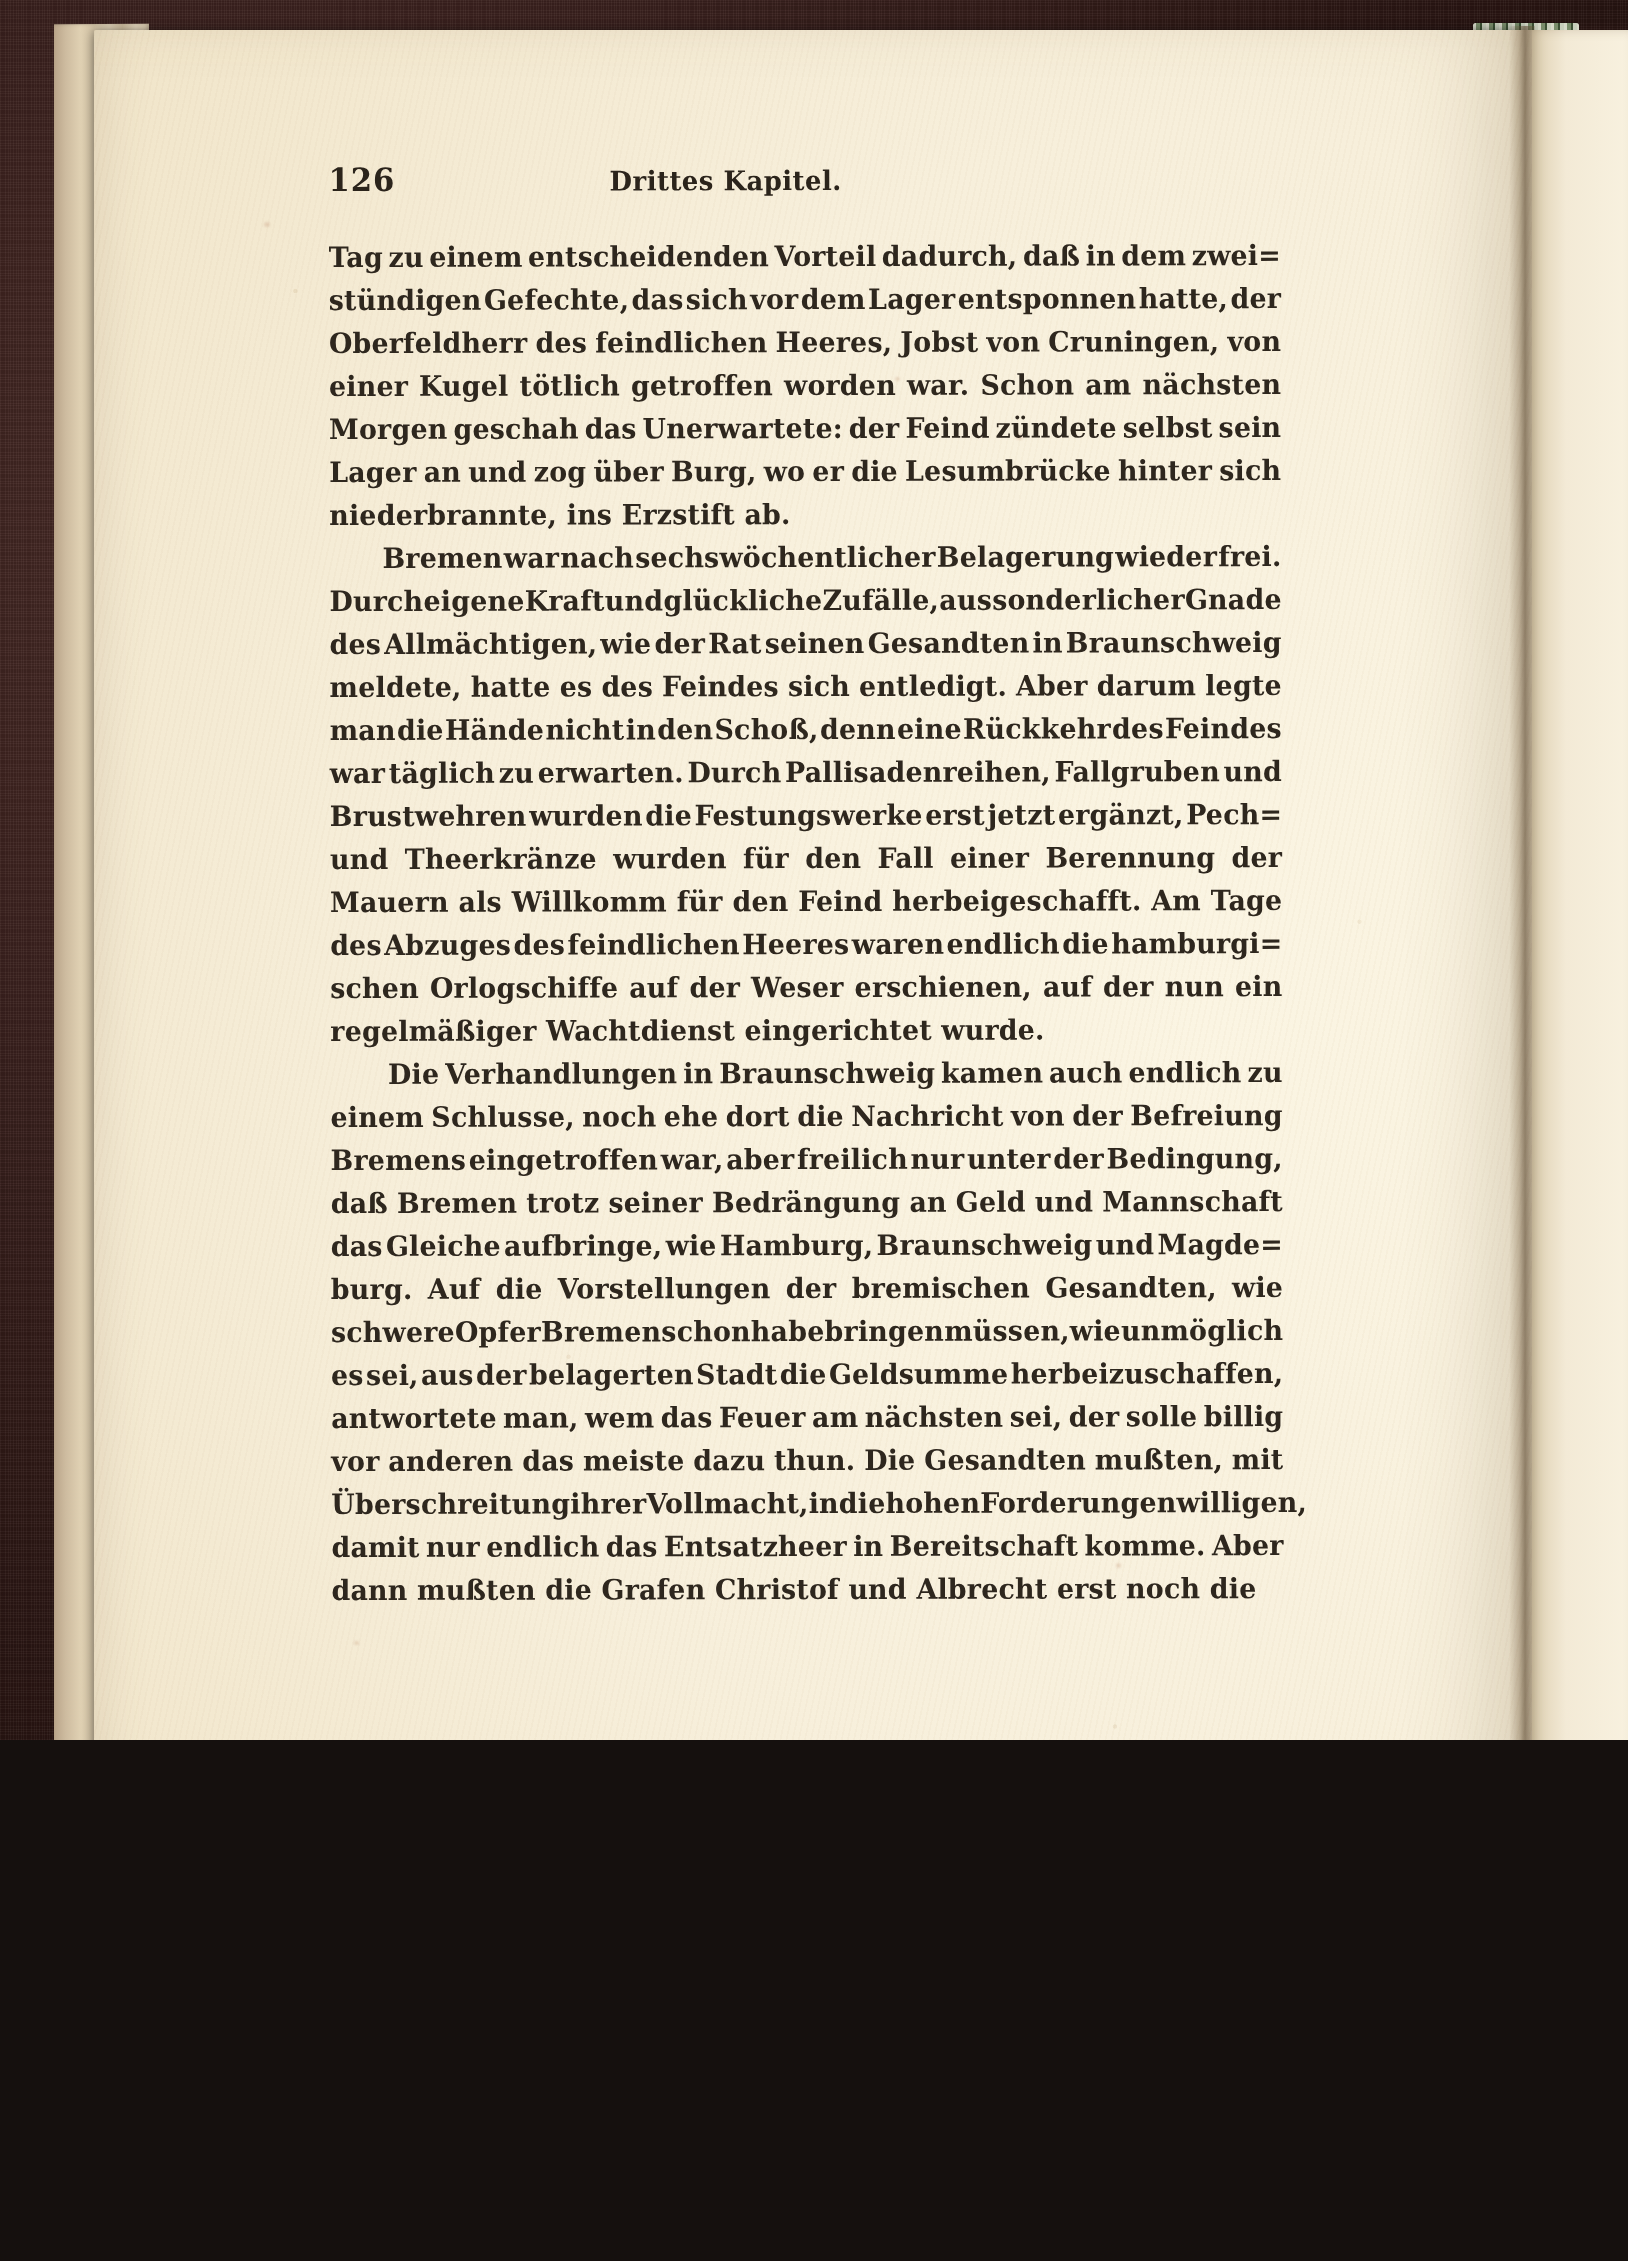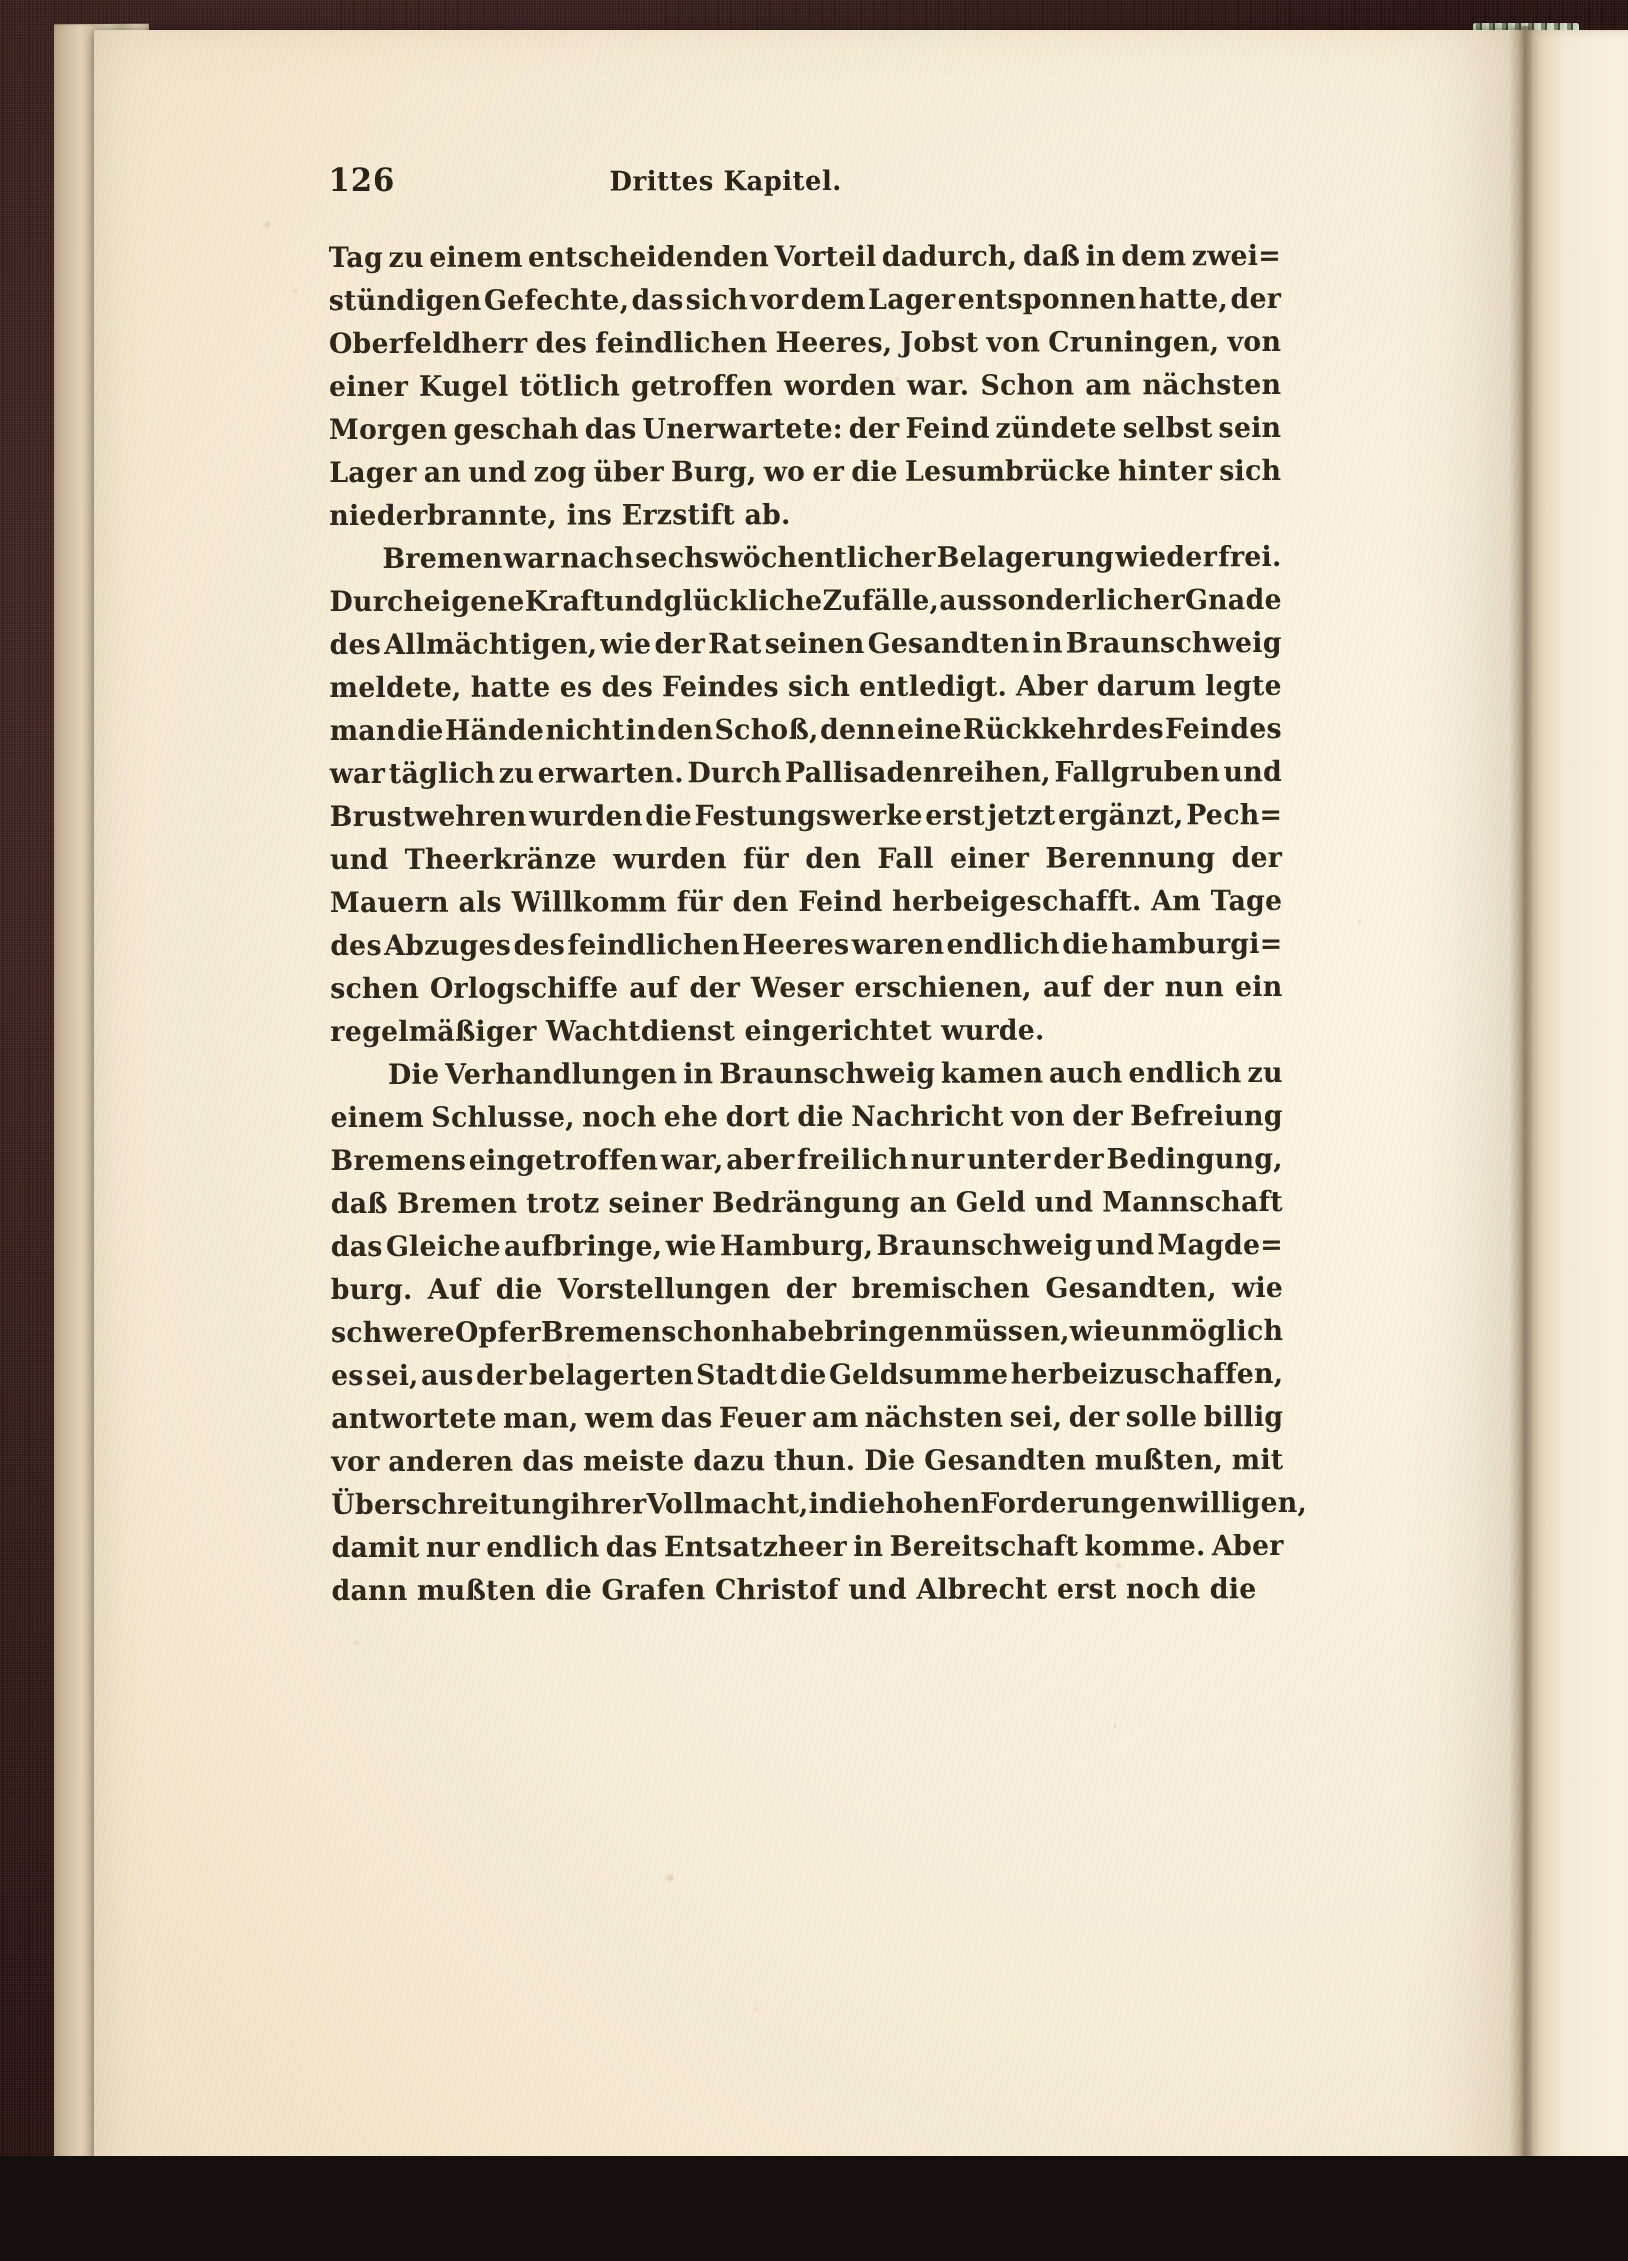--- a/index.html
+++ b/index.html
@@ -3,21 +3,21 @@
 <meta charset="utf-8">
 <style>
   html, body {
     margin: 0;
     padding: 0;
     background: #15100e;
   }
   #scan {
     position: relative;
     width: 1629px;
-    height: 2156px;
+    height: 1740px;
     overflow: hidden;
     
     background:
       radial-gradient(ellipse at 20% 30%, #4a2c28 0%, #3a211e 35%, #2a1613 70%, #1d0f0d 100%);
     font-family: "DejaVu Serif", serif;
   }
   
   #cover-texture {
     position: absolute;
     inset: 0;

